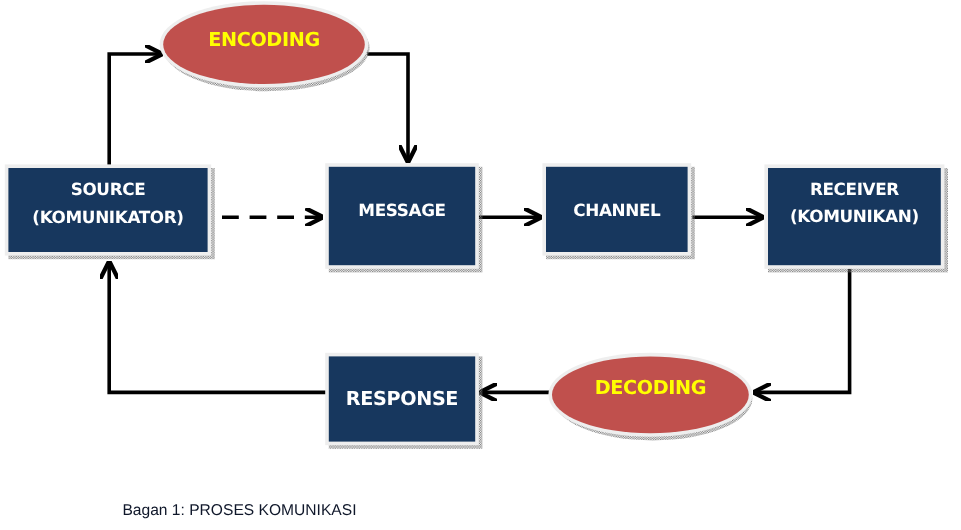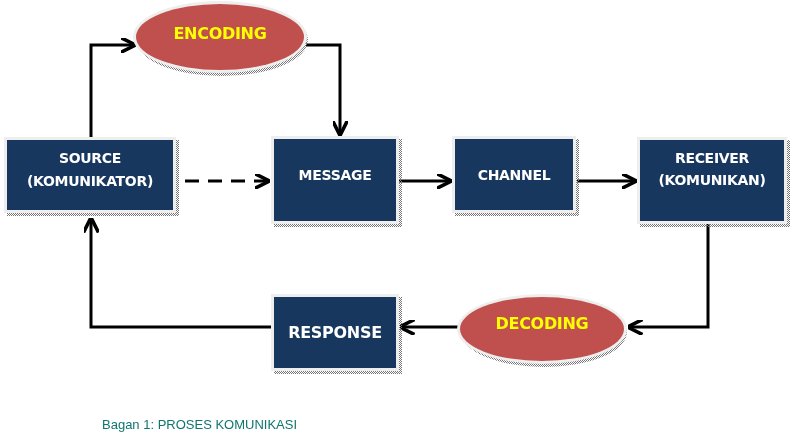--- a/index.html
+++ b/index.html
@@ -3,21 +3,21 @@
   <meta charset="utf-8">
   <style>
     html, body { margin: 0; padding: 0; background: #ffffff; }
     body { width: 801px; height: 442px; position: relative; overflow: hidden;
            font-family: "Liberation Sans", sans-serif; }
     svg.diagram { position: absolute; left: 0; top: 0; }
     .node-label { font-family: "DejaVu Sans", sans-serif; font-weight: bold; font-size: 14px;
                   fill: #ffffff; text-anchor: middle; dominant-baseline: middle; letter-spacing: -0.3px; }
     .ellipse-label { font-family: "DejaVu Sans", sans-serif; font-weight: bold; font-size: 16px;
                      text-anchor: middle; dominant-baseline: middle; letter-spacing: -0.3px; }
-    .caption { position: absolute; left: 102px; top: 417px; font-size: 13px; color: #0f766e;
+    .caption { position: absolute; left: 102px; top: 417px; font-size: 13px; color: #0f172a;
                font-family: "Liberation Sans", sans-serif; }
   </style>
 </head>
 <body>
 
 <svg class="diagram" width="801" height="442" viewBox="0 0 801 442" xmlns="http://www.w3.org/2000/svg">
   <defs>
     <marker id="arrowhead" viewBox="0 0 10 10" refX="9" refY="5" markerWidth="5" markerHeight="5" orient="auto">
       <path d="M0,0 L10,5 L0,10" fill="none" stroke="#000" stroke-width="2.4"></path>
     </marker>

